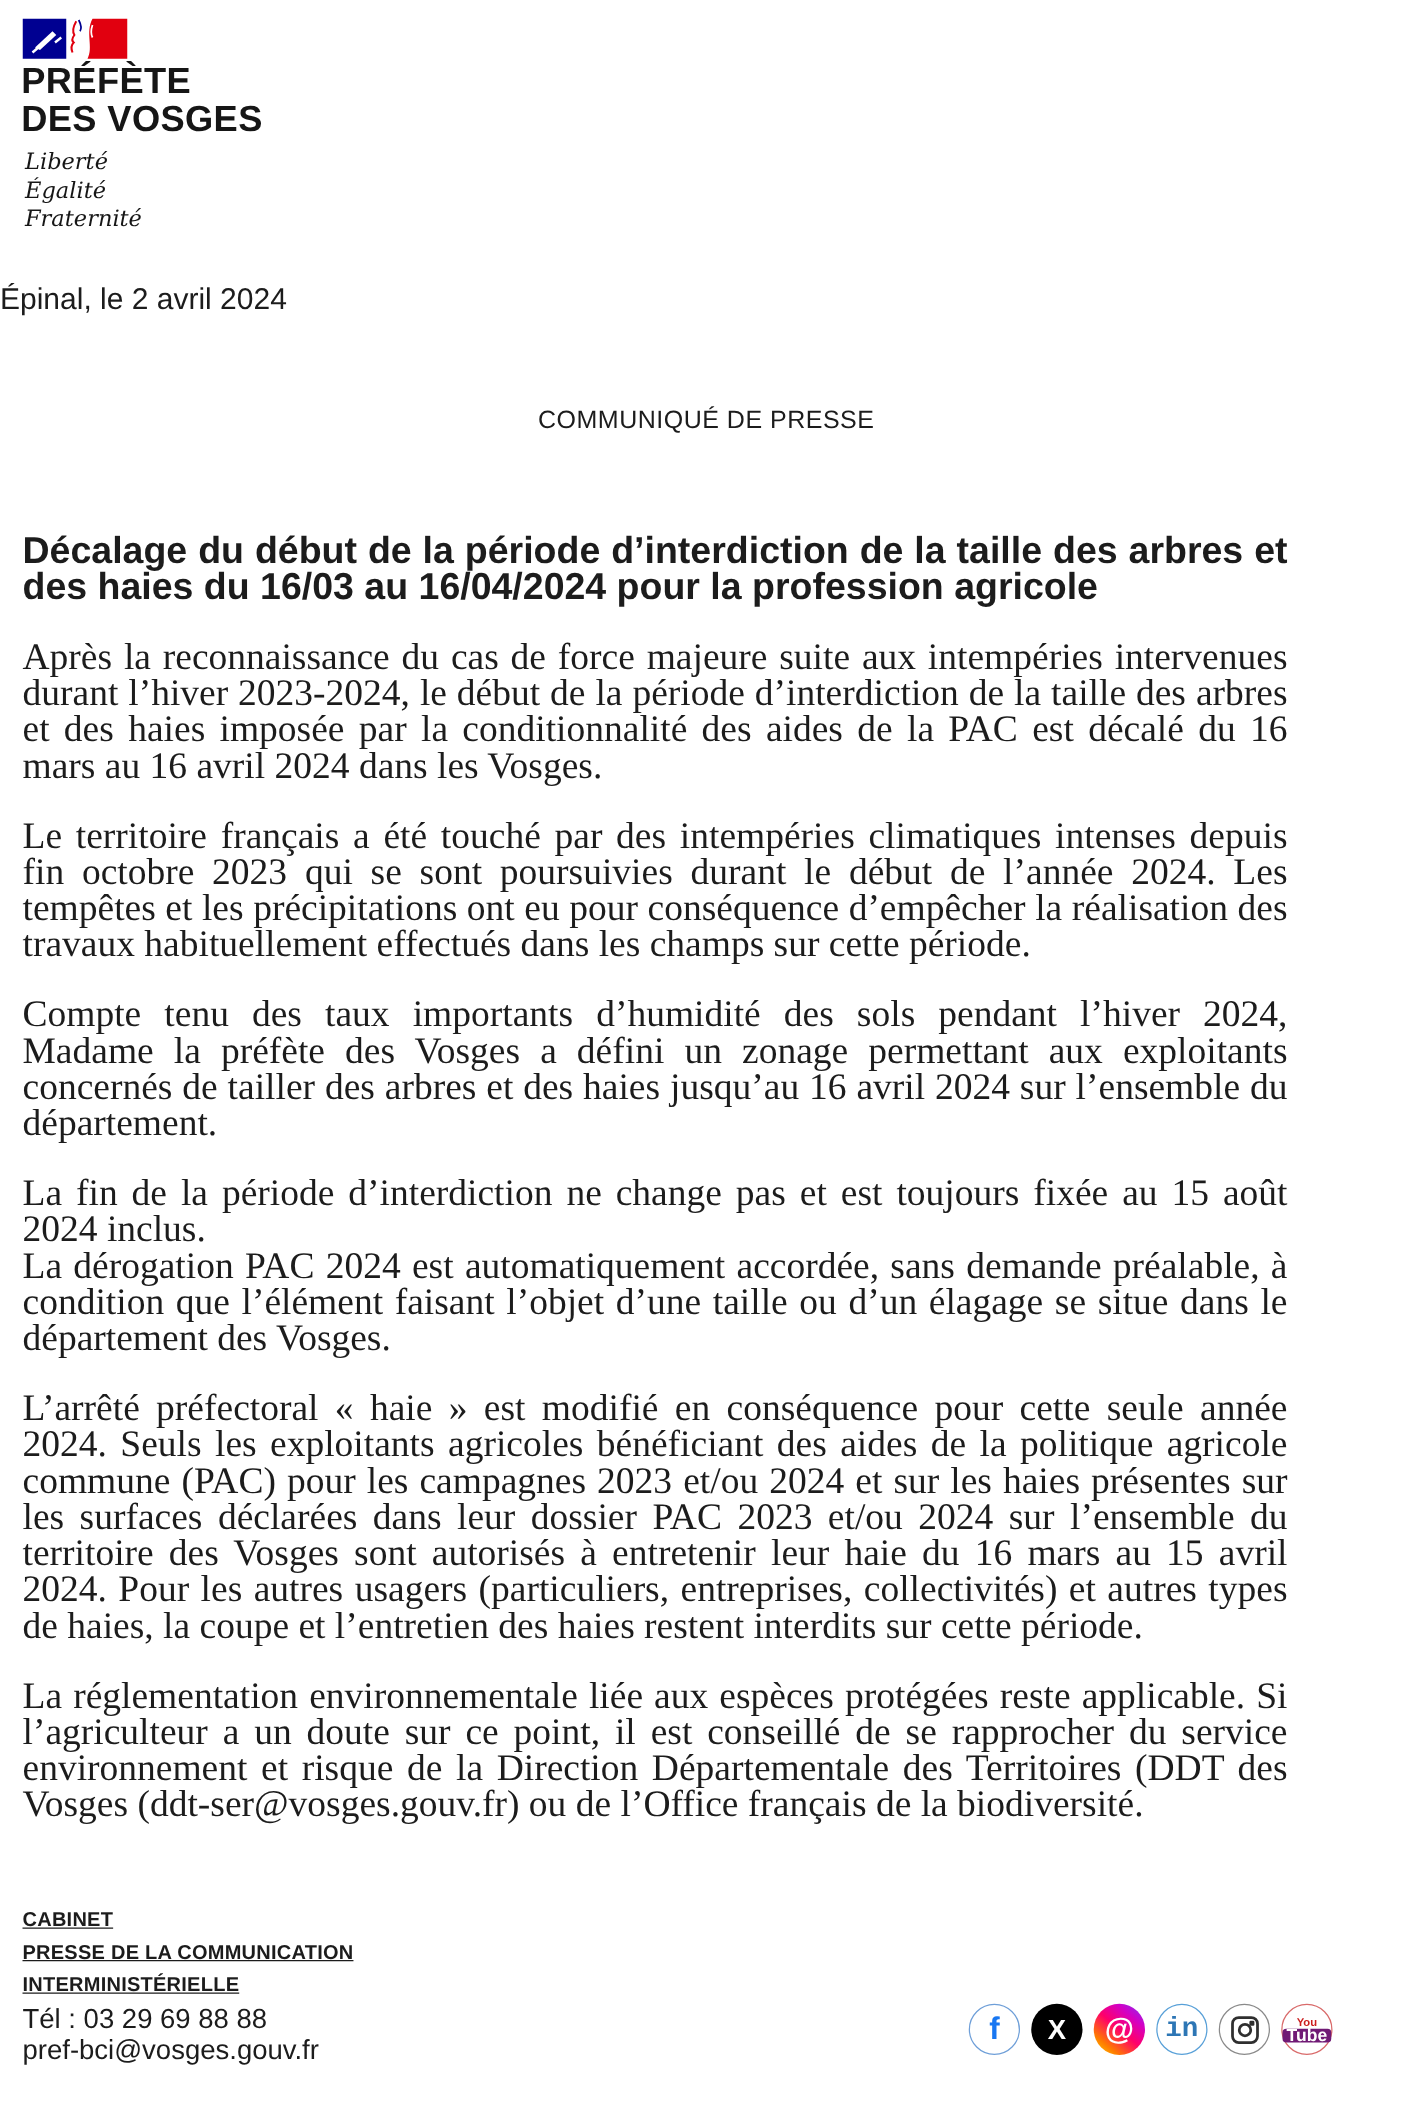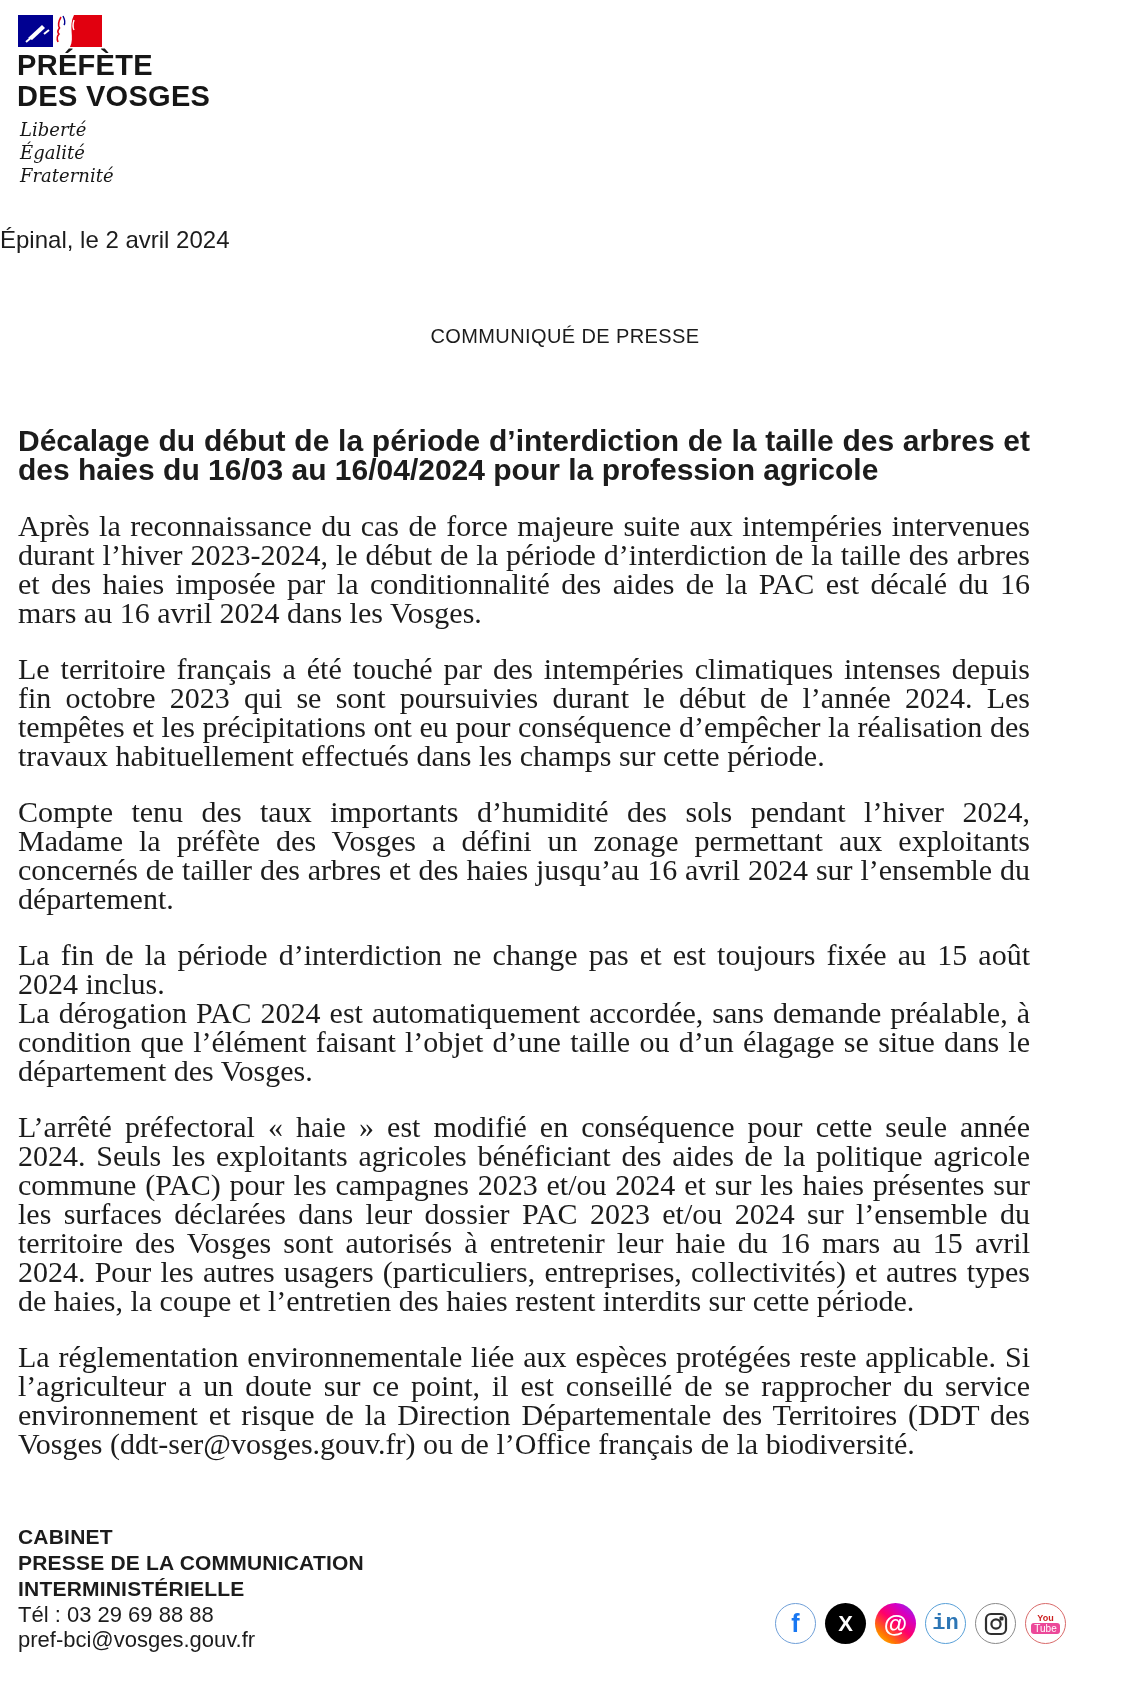--- a/index.html
+++ b/index.html
@@ -39,21 +39,21 @@
   
   .body-text {
     position: absolute; left: 18px; top: 426px; width: 1012px;
     font-size: 30px; line-height: 29px; text-align: justify;
   }
   .body-title { font-weight: bold; margin: 0 0 27px 0; }
   .para { margin: 0 0 27px 0; white-space: pre-line; font-family: Liberation Serif, serif; }
 
   
   .footer-block { position: absolute; left: 18px; top: 1524px; }
-  .footer-bold { font-weight: bold; font-size: 21px; line-height: 26px; letter-spacing: 0.2px; }
+  .footer-bold { font-weight: bold; font-size: 16px; line-height: 26px; letter-spacing: 0.2px; text-decoration: underline; }
   .footer-reg { font-size: 22px; line-height: 25px; }
 
   .social-row {
     position: absolute; top: 1603px; right: 64px;
     display: flex; gap: 9px; align-items: center;
   }
   .soc {
     width: 41px; height: 41px; border-radius: 50%;
     display: flex; flex-direction: column; align-items: center; justify-content: center;
     box-sizing: border-box; background: #fff; cursor: pointer;
@@ -62,21 +62,21 @@
   .soc-facebook .glyph { color: #1877f2; font-size: 25px; font-weight: bold; line-height: 1; }
   .soc-x { background: #000; }
   .soc-x .glyph { color: #fff; font-size: 22px; font-weight: 800; line-height: 1; }
   .soc-threads { background: linear-gradient(40deg, #ffd600 0%, #ff7a00 22%, #ff0069 50%, #d300c5 75%, #7638fa 100%); }
   .soc-threads .glyph { color: #fff; font-size: 24px; font-weight: bold; line-height: 1; }
   .soc-linkedin { border: 1.5px solid #58a0d8; }
   .soc-linkedin .glyph { color: #2d76b5; font-size: 22px; font-weight: bold; line-height: 1; font-family: Liberation Mono, monospace; }
   .soc-instagram { border: 1.5px solid #8a8a8a; }
   .soc-youtube { border: 1.5px solid #d96a6a; }
   .yt-top { color: #cc1f1f; font-size: 9px; font-weight: bold; line-height: 10px; }
-  .yt-bottom { background: #ec4899; color: #fff; font-size: 10px; font-weight: normal; line-height: 11px; border-radius: 3px; padding: 0 3px; }
+  .yt-bottom { background: #701a75; color: #fff; font-size: 14px; font-weight: bold; line-height: 11px; border-radius: 3px; padding: 0 3px; }
 </style>
 </head>
 <body>
 
 <div class="page">
 
   <div class="gov-logo">
     <svg width="84" height="34" viewBox="0 0 84 34">
 
       <rect x="0" y="1" width="35" height="32" fill="#000091"></rect>

